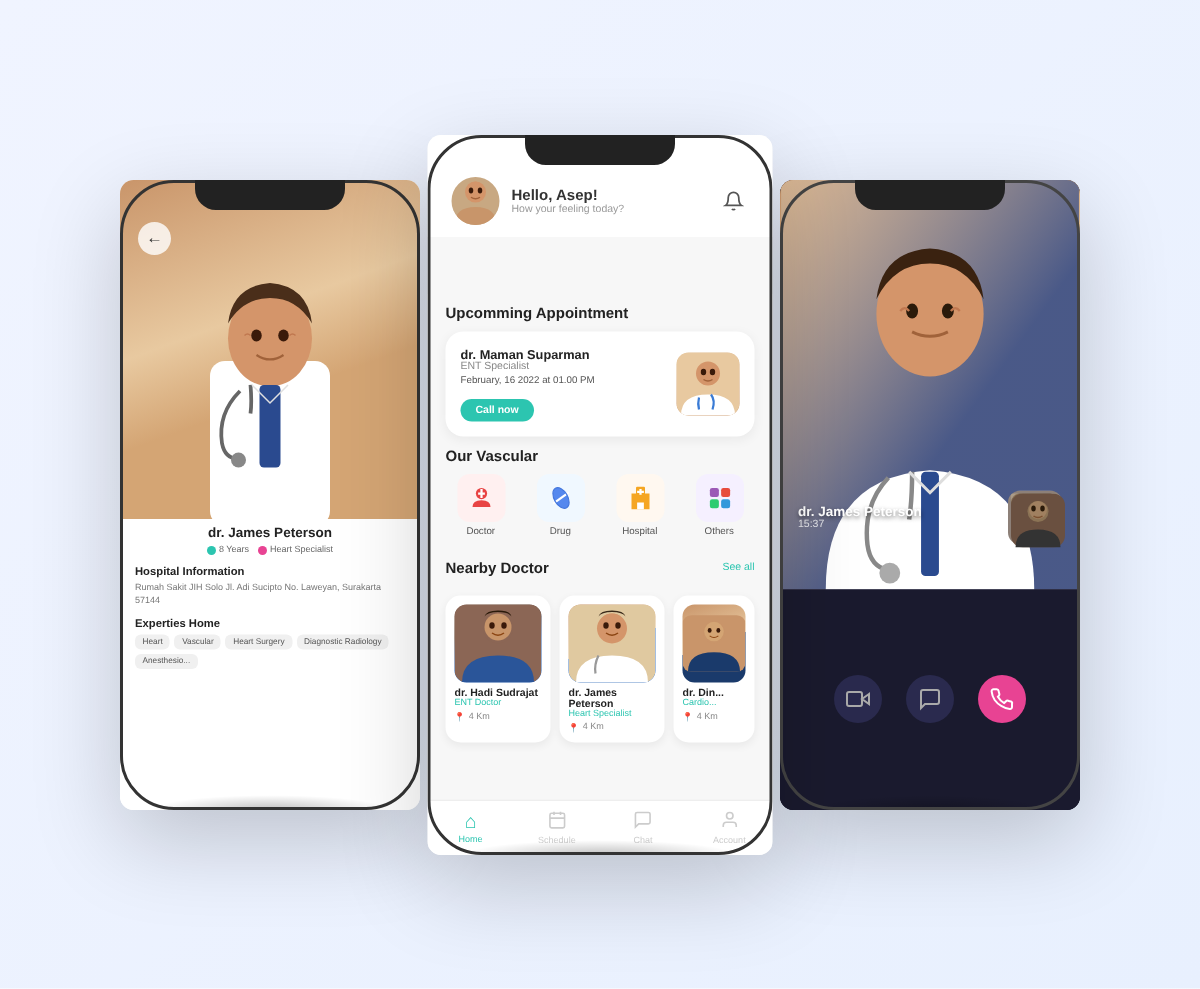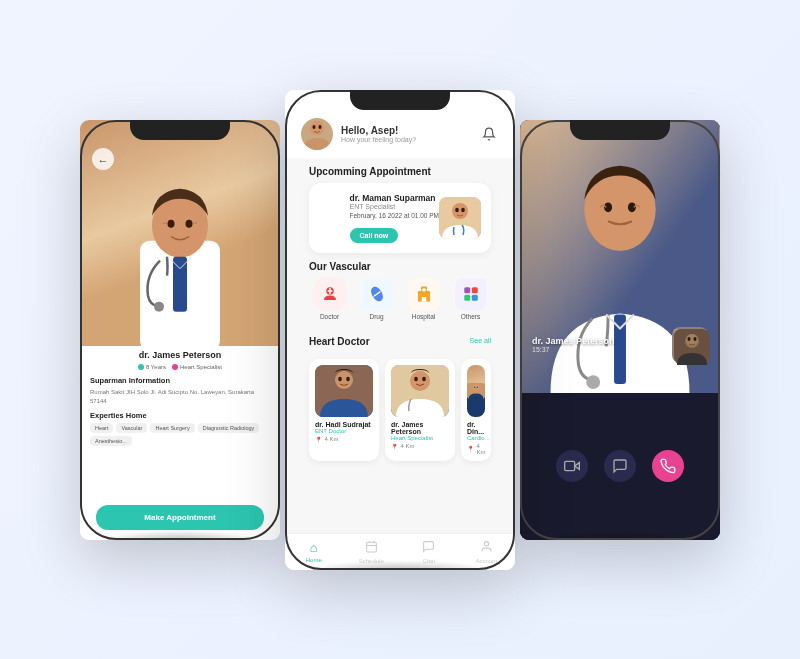--- a/index.html
+++ b/index.html
@@ -137,39 +137,40 @@
       display: flex;
       align-items: center;
       justify-content: center;
       color: #666;
       font-size: 14px;
     }
 
     .center-body {
       flex: 1;
       overflow: hidden;
-      padding: 0 24px;
+      padding: 0 12px;
       background: #f7f7f7;
+      margin-top: 38px;
     }
 
     .section-title {
       font-size: 10px;
       font-weight: 700;
       color: #222;
       margin: 8px 0 6px;
     }
 
     
     .appointment-card {
       background: #fff;
       border-radius: 12px;
       padding: 10px;
       display: flex;
       align-items: center;
-      justify-content: flex-end;
+      justify-content: space-between;
       box-shadow: 0 2px 8px rgba(0,0,0,0.06);
     }
 
     .appt-info .doctor-name {
       font-size: 8.5px;
       font-weight: 700;
       color: #222;
     }
 
     .appt-info .doctor-spec {
@@ -574,33 +575,32 @@
         <div class="left-badges">
           <div class="badge">
             <span class="badge-dot badge-green"></span>
             <span>8 Years</span>
           </div>
           <div class="badge">
             <span class="badge-dot badge-pink"></span>
             <span>Heart Specialist</span>
           </div>
         </div>
-        <div class="left-section-title">Suparman Information</div>
+        <div class="left-section-title">Hospital Information</div>
         <div class="left-hospital-text">Rumah Sakit JIH Solo Jl. Adi Sucipto No.
 Laweyan, Surakarta 57144</div>
         <div class="left-section-title">Experties Home</div>
         <div class="skills-grid">
           <span class="skill-tag">Heart</span>
           <span class="skill-tag">Vascular</span>
           <span class="skill-tag">Heart Surgery</span>
           <span class="skill-tag">Diagnostic Radiology</span>
           <span class="skill-tag">Anesthesio...</span>
         </div>
       </div>
-      <button class="make-appt-btn">Make Appointment</button>
     </div>
     <div class="phone-shadow"></div>
   </div>
 
   <div class="phone phone-center">
     <div class="phone-frame"></div>
     <div class="phone-notch"></div>
     <div class="center-content">
 
       <div class="center-header">
@@ -694,21 +694,21 @@
                 <rect x="13" y="3" width="8" height="8" rx="2" fill="#e74c3c"></rect>
                 <rect x="3" y="13" width="8" height="8" rx="2" fill="#2ecc71"></rect>
                 <rect x="13" y="13" width="8" height="8" rx="2" fill="#3498db"></rect>
               </svg>
             </div>
             <span class="service-label">Others</span>
           </div>
         </div>
 
         <div class="nearby-header">
-          <div class="section-title">Heart Doctor</div>
+          <div class="section-title">Nearby Doctor</div>
           <span class="see-all">See all</span>
         </div>
         <div class="doctors-row">
 
           <div class="doctor-card">
             <div class="doctor-card-img dc-img-1">
               <svg width="58" height="52" viewBox="0 0 58 52">
                 <rect width="58" height="52" rx="8" fill="#8B6655"></rect>
                 <circle cx="29" cy="16" r="10" fill="#8B6655"></circle>
                 <path d="M5 52 Q5 34 29 34 Q53 34 53 52Z" fill="#2a5599"></path>

